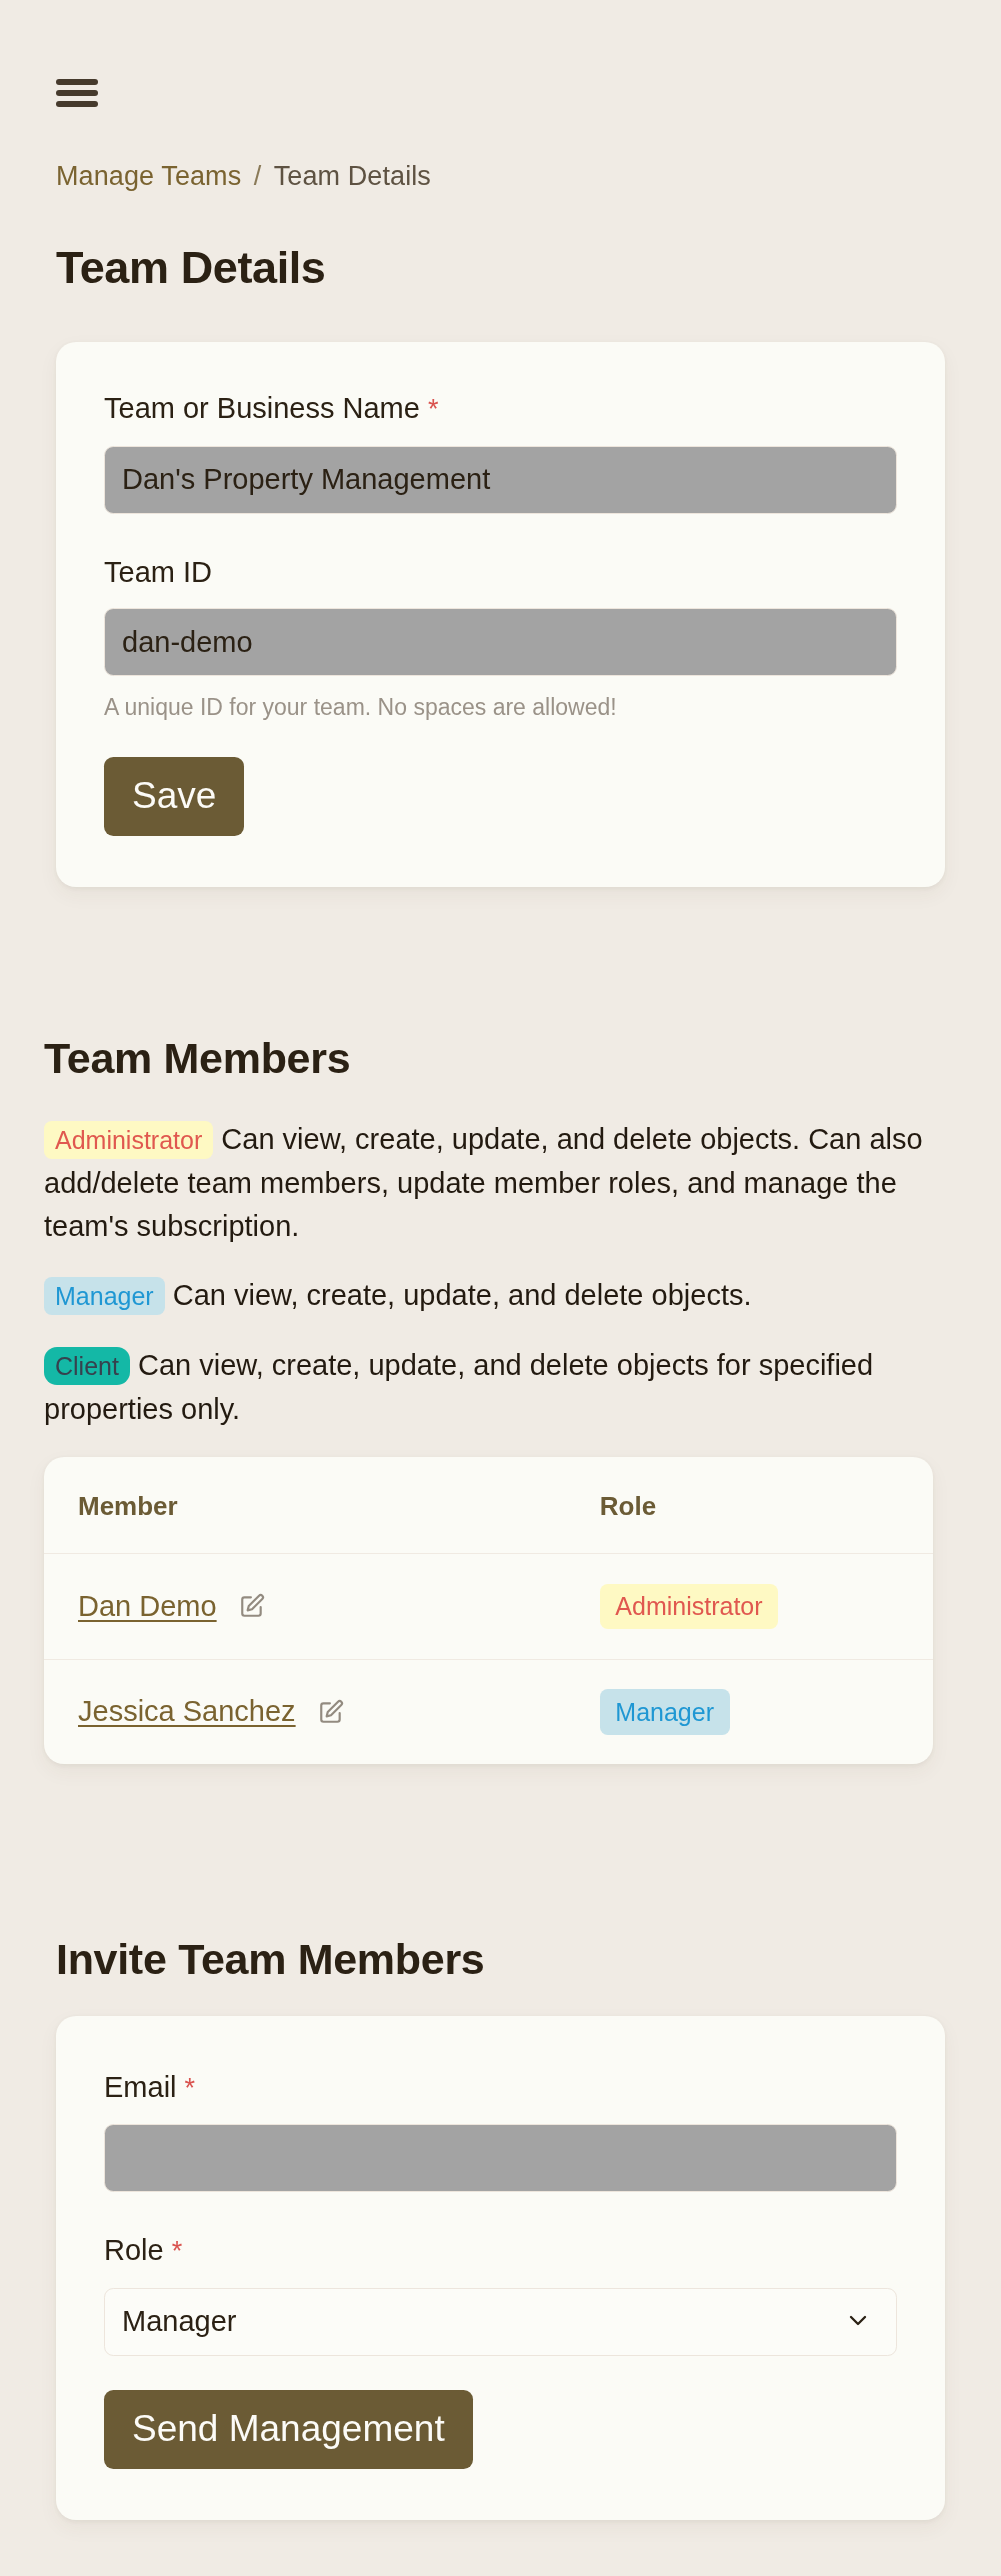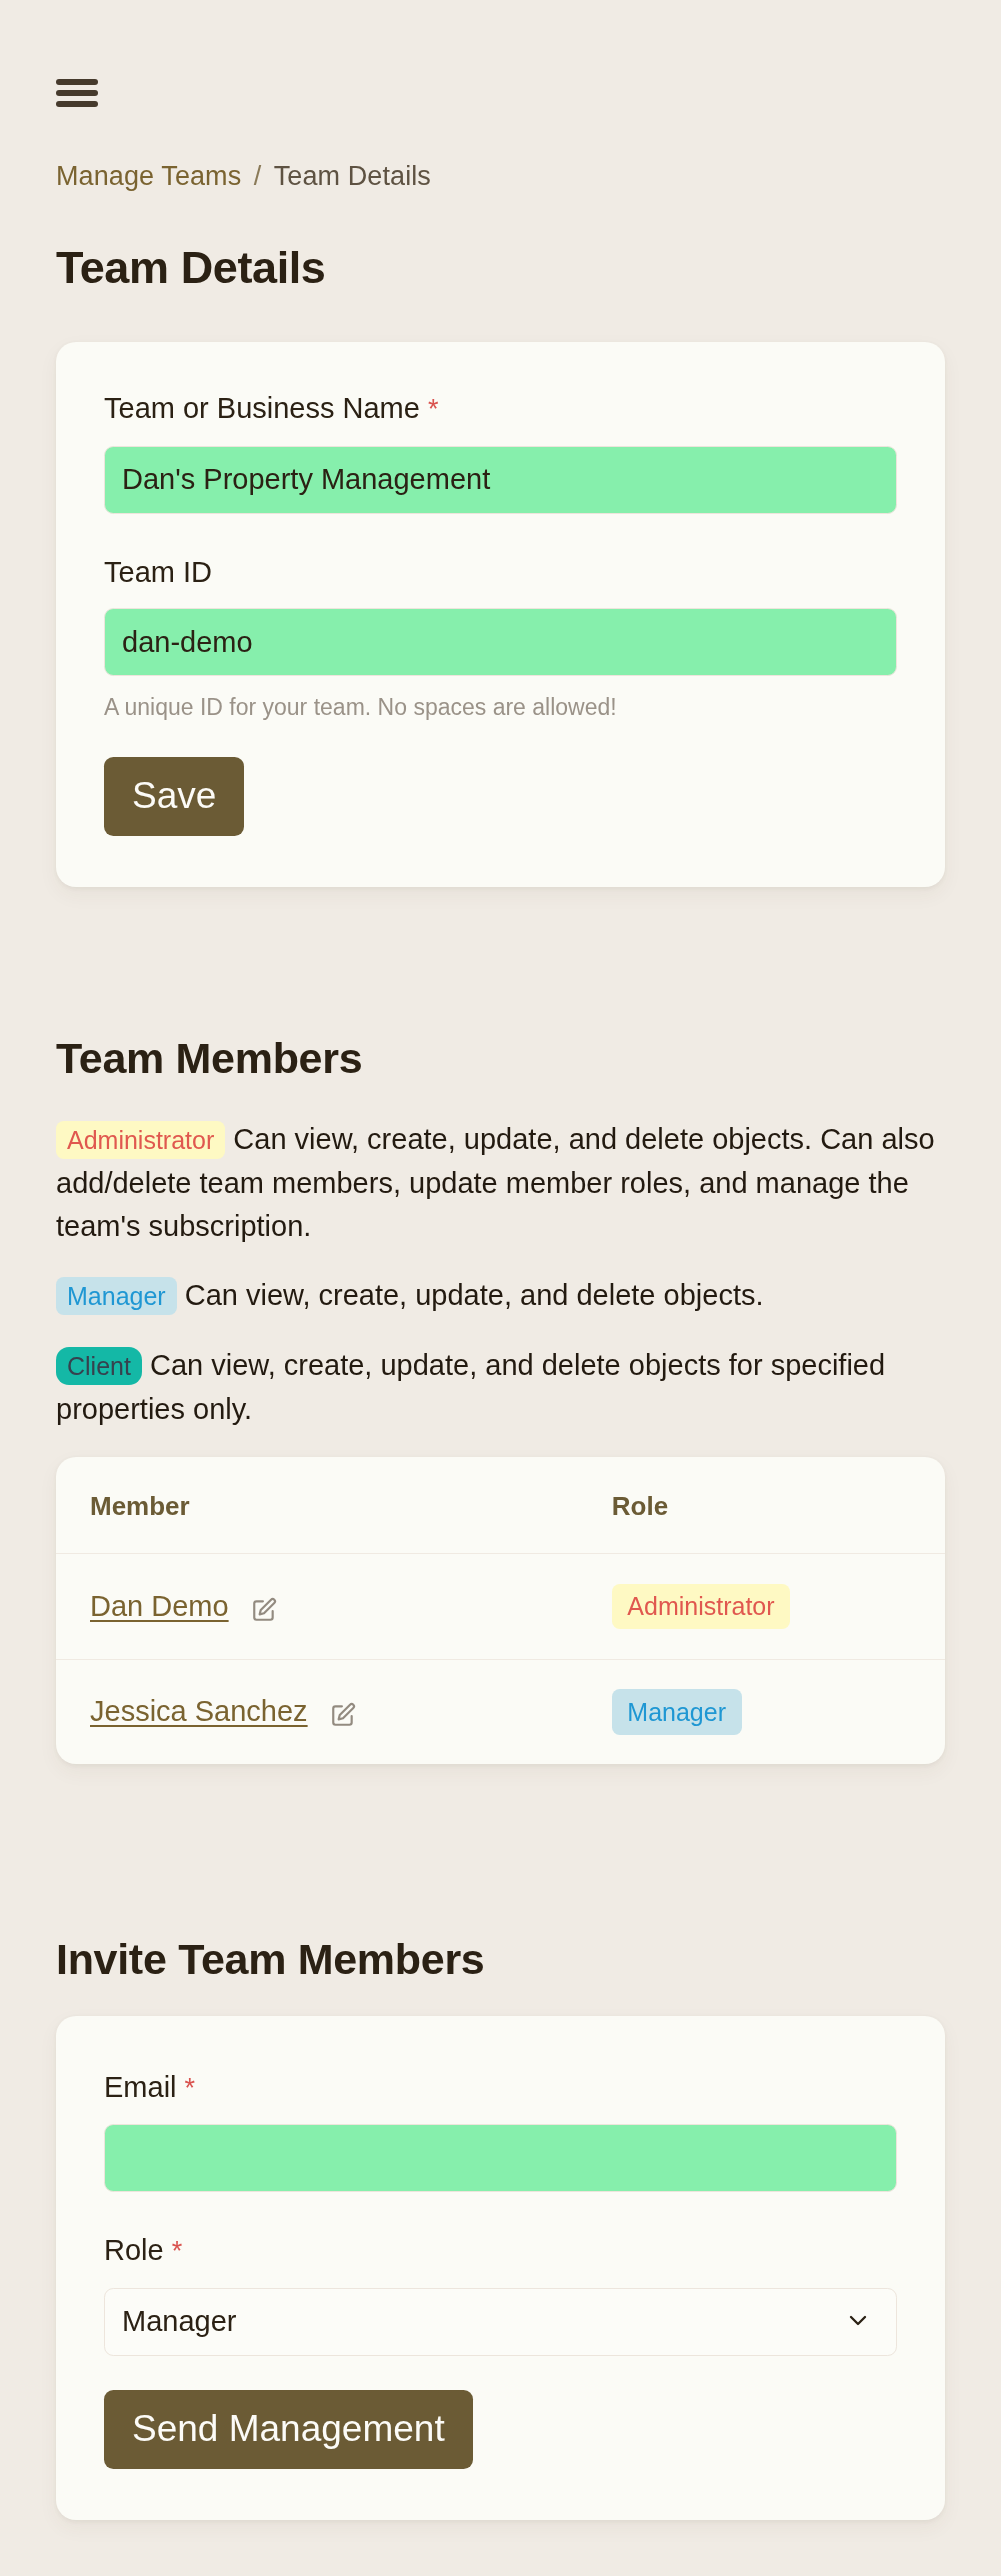--- a/index.html
+++ b/index.html
@@ -106,21 +106,21 @@
     margin-bottom: 18.6px;
   }
   .req {
     color: #D9534F;
     font-size: 27px;
   }
 
   .text-input {
     width: 793px;
     height: 68px;
-    background: #86efac;
+    background: #a3a3a3;
     border: 1.6px solid #EDE5DC;
     border-radius: 9.3px;
     font-family: "Liberation Sans", sans-serif;
     font-size: 29px;
     color: #2B2114;
     padding: 0 17px;
     outline: none;
   }
 
   .helper {
@@ -142,21 +142,21 @@
     font-size: 37px;
     line-height: 1;
     padding: 20px 28px 22px 28px;
     cursor: pointer;
     margin-top: 34px;
   }
 
   
   .members-section {
     position: absolute;
-    left: 56px;
+    left: 44px;
     top: 1032px;
     width: 889px;
   }
 
   .role-legend {
     margin-top: 33px;
   }
   .legend-para {
     font-size: 29px;
     line-height: 43px;
@@ -204,21 +204,21 @@
   }
   table.members th.col-role { padding-left: 11px; }
   table.members td {
     padding: 29.5px 0 29.5px 34px;
     border-bottom: 1.6px solid #F0EAE2;
     vertical-align: middle;
   }
   table.members tr:last-child td { border-bottom: none; }
   table.members td.col-role { padding-left: 11px; }
 
-  .member-cell { display: flex; align-items: flex-end; gap: 22px; }
+  .member-cell { display: flex; align-items: center; gap: 22px; }
   .member-link {
     font-size: 29px;
     color: #7A6330;
     text-decoration: underline;
     text-underline-offset: 3.9px;
   }
   .edit-icon { display: inline-flex; align-items: center; cursor: pointer; }
 
   
   .invite-section {

